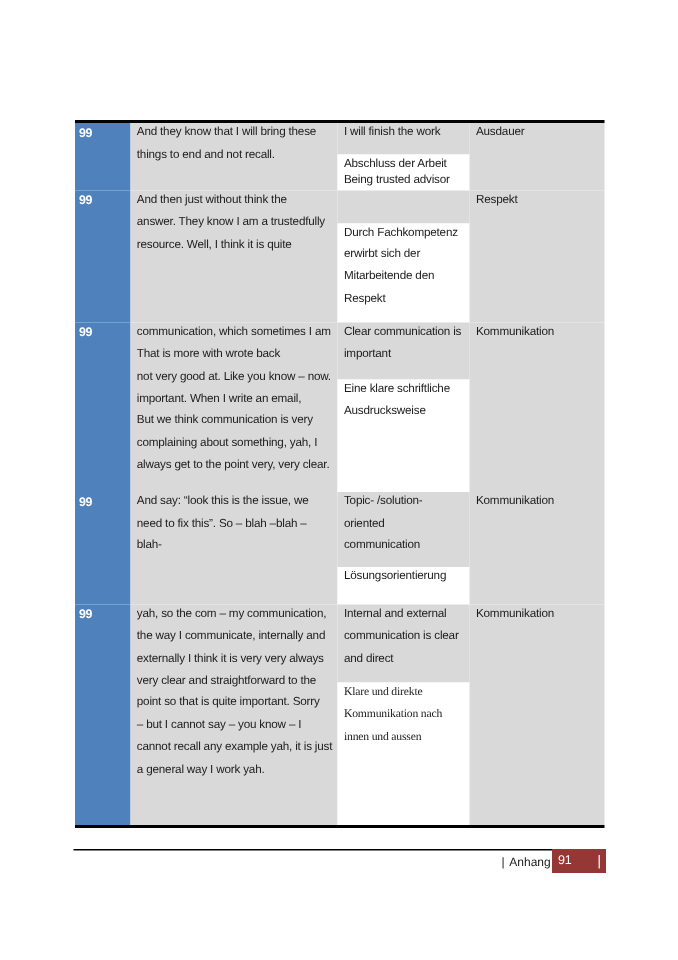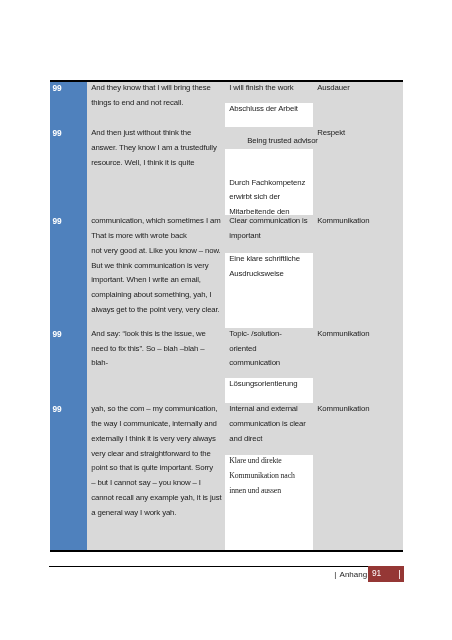--- a/index.html
+++ b/index.html
@@ -47,32 +47,32 @@
       <div class="txt" style="left: 267.3px; top: 1px;"><div>Ausdauer</div></div>
       <div class="cell bg-blue" style="left: 0px; top: 47.5px; width: 37.1px; height: 87.8px;"></div>
       <div class="cell bg-gray" style="left: 37.1px; top: 47.5px; width: 137.6px; height: 87.8px;"></div>
       <div class="cell bg-gray" style="left: 174.7px; top: 47.5px; width: 87.9px; height: 21.45px;"></div>
       <div class="cell bg-white" style="left: 174.7px; top: 68.95px; width: 87.9px; height: 66.35px;"></div>
       <div class="cell bg-gray" style="left: 262.6px; top: 47.5px; width: 90.4px; height: 87.8px;"></div>
       <div class="num" style="left: 2.6px; top: 46.5px;">
         <div>99</div>
       </div>
       <div class="txt" style="left: 41.2px; top: 46.5px;"><div>And then just without think the</div><div>answer. They know I am a trustedfully</div><div>resource. Well, I think it is quite</div></div>
-      <div class="txt" style="left: 179.3px; top: 54px; margin-left: 18px;"><div>Being trusted advisor</div></div>
-      <div class="txt" style="left: 179.3px; top: 67.95px; margin-top: 28px;"><div>Durch Fachkompetenz</div><div>erwirbt sich der</div><div>Mitarbeitende den</div><div>Respekt</div></div>
+      <div class="txt" style="left: 179.3px; top: 33px;"><div>Being trusted advisor</div></div>
+      <div class="txt" style="left: 179.3px; top: 67.95px;"><div>Durch Fachkompetenz</div><div>erwirbt sich der</div><div>Mitarbeitende den</div><div>Respekt</div></div>
       <div class="txt" style="left: 267.3px; top: 46.5px;"><div>Respekt</div></div>
       <div class="cell bg-blue" style="left: 0px; top: 135.3px; width: 37.1px; height: 112.7px;"></div>
       <div class="cell bg-gray" style="left: 37.1px; top: 135.3px; width: 137.6px; height: 112.7px;"></div>
       <div class="cell bg-gray" style="left: 174.7px; top: 135.3px; width: 87.9px; height: 37.7px;"></div>
       <div class="cell bg-white" style="left: 174.7px; top: 173px; width: 87.9px; height: 75px;"></div>
       <div class="cell bg-gray" style="left: 262.6px; top: 135.3px; width: 90.4px; height: 112.7px;"></div>
       <div class="num" style="left: 2.6px; top: 134.3px;">
         <div>99</div>
       </div>
-      <div class="txt" style="left: 41.2px; top: 134.3px;"><div>communication, which sometimes I am</div><div>That is more with wrote back</div><div>not very good at. Like you know – now.</div><div>But we think communication is very</div><div>important. When I write an email,</div><div>complaining about something, yah, I</div><div>always get to the point very, very clear.</div></div>
+      <div class="txt" style="left: 41.2px; top: 134.3px;"><div>communication, which sometimes I am</div><div>That is more with wrote back</div><div>not very good at. Like you know – now.</div><div>important. When I write an email,</div><div>But we think communication is very</div><div>complaining about something, yah, I</div><div>always get to the point very, very clear.</div></div>
       <div class="txt" style="left: 179.3px; top: 134.3px;"><div>Clear communication is</div><div>important</div></div>
       <div class="txt" style="left: 179.3px; top: 172px;"><div>Eine klare schriftliche</div><div>Ausdrucksweise</div></div>
       <div class="txt" style="left: 267.3px; top: 134.3px;"><div>Kommunikation</div></div>
       <div class="cell bg-blue" style="left: 0px; top: 248px; width: 37.1px; height: 75.4px;"></div>
       <div class="cell bg-gray" style="left: 37.1px; top: 248px; width: 137.6px; height: 75.4px;"></div>
       <div class="cell bg-gray" style="left: 174.7px; top: 248px; width: 87.9px; height: 50.8px;"></div>
       <div class="cell bg-white" style="left: 174.7px; top: 298.8px; width: 87.9px; height: 24.6px;"></div>
       <div class="cell bg-gray" style="left: 262.6px; top: 248px; width: 90.4px; height: 75.4px;"></div>
       <div class="num" style="left: 2.6px; top: 247px;">
         <div>99</div>

